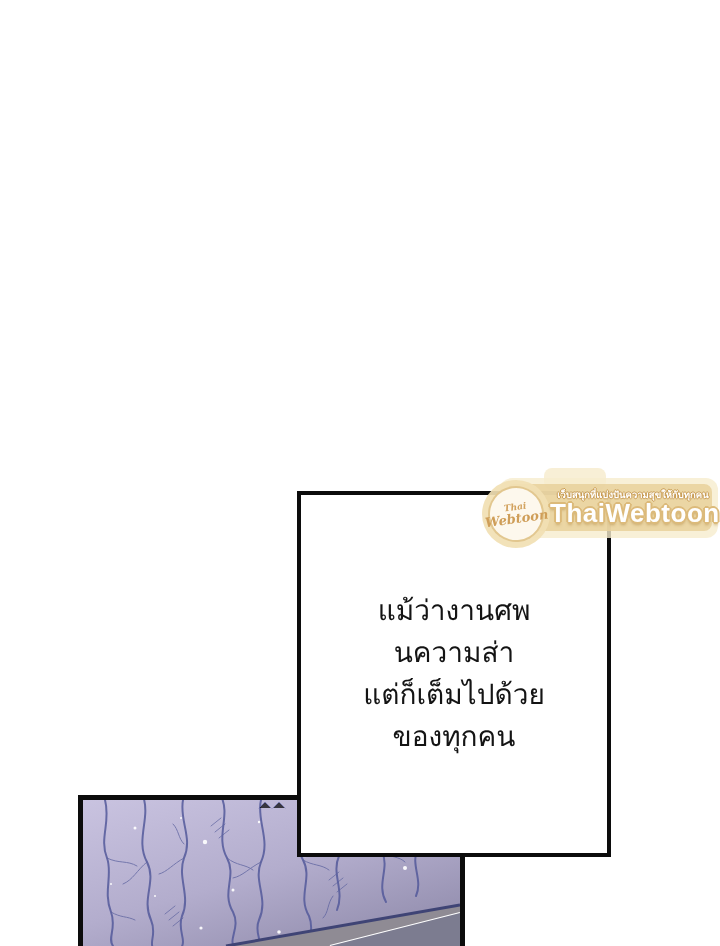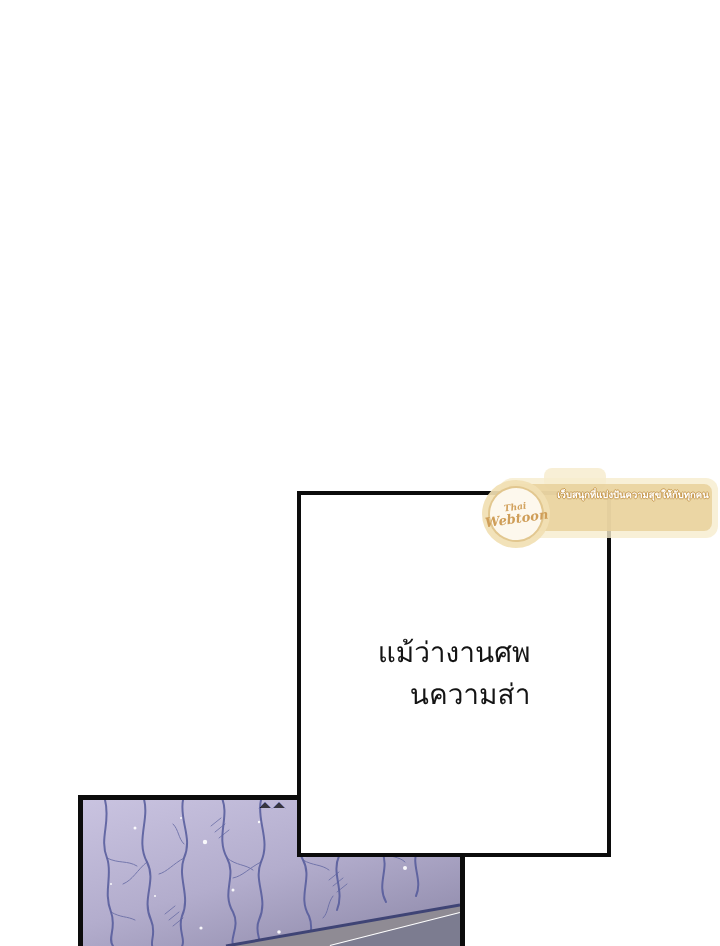--- a/index.html
+++ b/index.html
@@ -17,21 +17,21 @@
   .art-panel svg{display:block;width:100%;height:100%;}
 
   
   .speech-box{
     position:absolute;left:297px;top:491px;width:314px;height:366px;
     box-sizing:border-box;background:#ffffff;border:4px solid #0c0c0c;
     display:flex;flex-direction:column;align-items:center;justify-content:center;
   }
   .speech-line{
     font-family:"Liberation Serif","DejaVu Serif",serif;
-    font-size:28px;line-height:42px;color:#141414;text-align:right;
+    font-size:28px;line-height:42px;color:#141414;text-align:center;
     white-space:nowrap;
   }
 
   
   .watermark{position:absolute;left:478px;top:468px;width:242px;height:84px;}
   .wm-tab{
     position:absolute;left:66px;top:0;width:62px;height:22px;
     background:rgba(246,236,205,.82);border-radius:8px;
   }
   .wm-banner-outer{
@@ -146,28 +146,31 @@
         <circle cx="72" cy="96" r="1"></circle>
           <circle cx="176" cy="22" r="1.2"></circle>
       </g>
     </svg>
   </div>
 
   <div class="speech-box">
     <div>
         <div class="speech-line">แม้ว่างานศพ</div>
         <div class="speech-line">นความส่า</div>
+        <div class="speech-line">แต่ก็เต็มไปด้วย</div>
+        <div class="speech-line">ของทุกคน</div>
       </div>
   </div>
 
   <div class="watermark">
     <div class="wm-tab"></div>
     <div class="wm-banner-outer"></div>
     <div class="wm-banner-inner"></div>
     <div class="wm-circle-outer"></div>
     <div class="wm-circle-inner">
       <span class="wm-script-small">Thai</span>
       <span class="wm-script-big">Webtoon</span>
     </div>
     <div class="wm-tagline">เว็บสนุกที่แบ่งปันความสุขให้กับทุกคน</div>
+    <div class="wm-title">ThaiWebtoon</div>
   </div>
 
 </div>
 
 </body></html>

